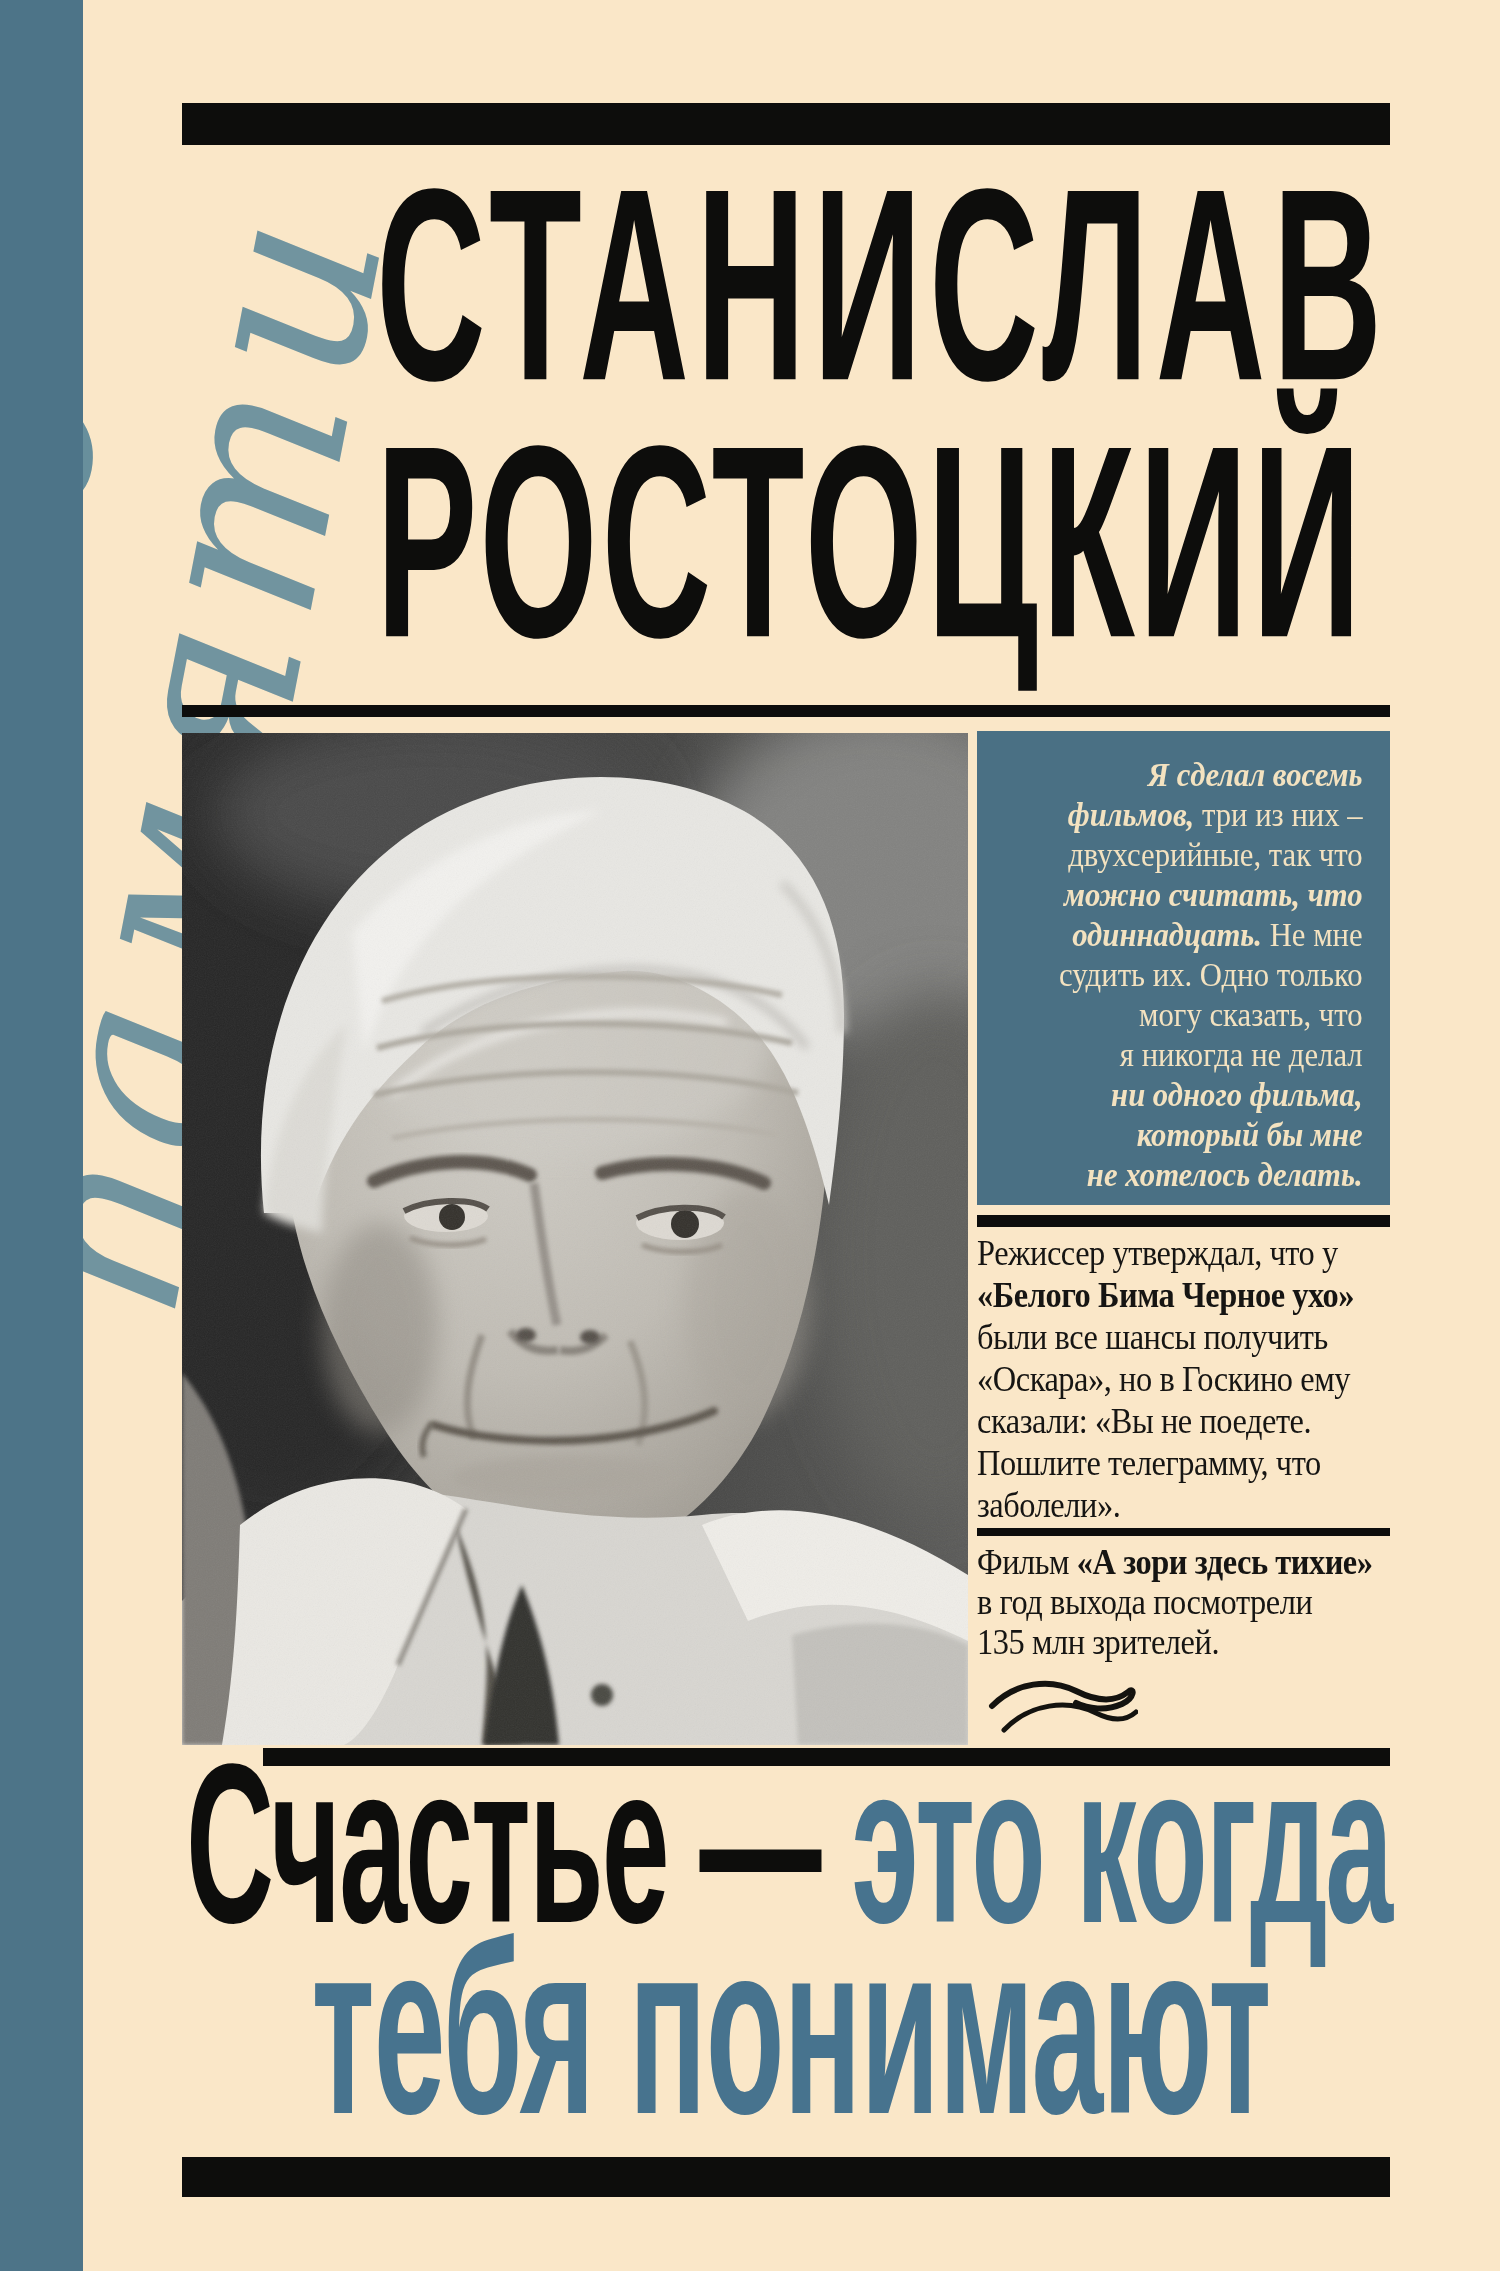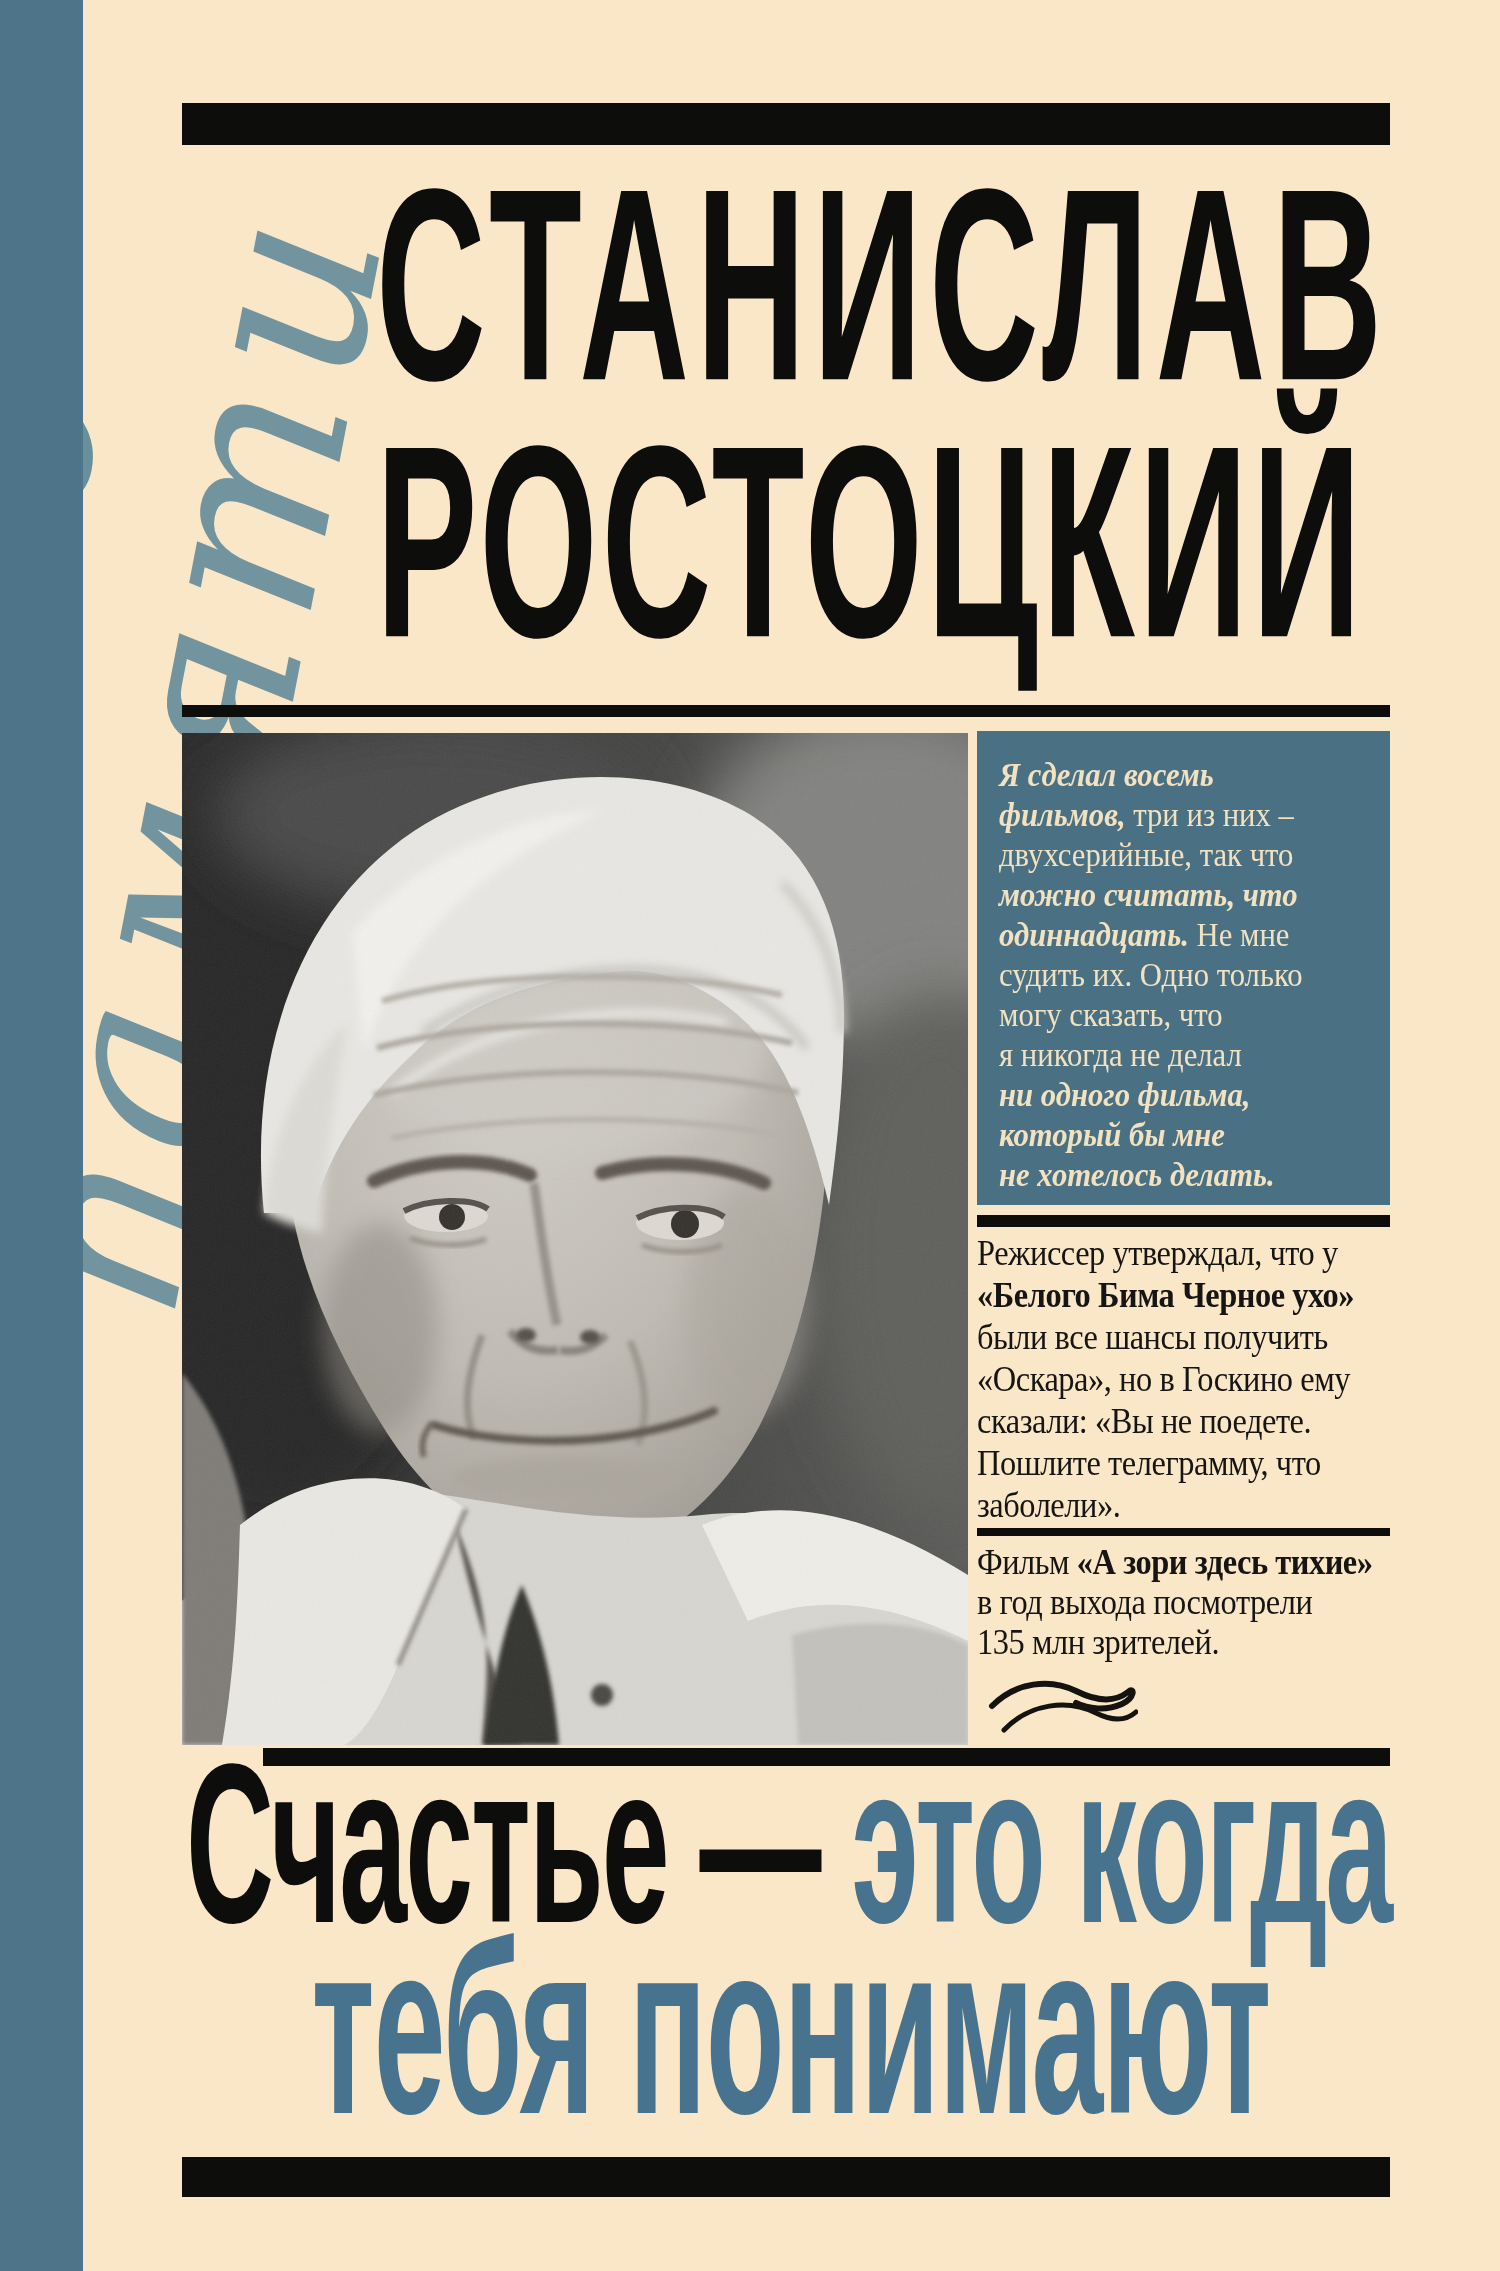--- a/index.html
+++ b/index.html
@@ -40,21 +40,21 @@
   .author.l2{top:404px; letter-spacing:4px;}
   .bigline-a{left:186px; top:1731px; font-size:122px; letter-spacing:-2px; transform:scaleY(1.85);}
   .bigline-a .teal{color:var(--tealTitle);}
   .bigline-b{left:186px; top:1906px; width:1210px; text-align:center; font-size:129px; letter-spacing:-1px; transform:scaleY(1.9); color:var(--tealTitle);}
   
   .photo{position:absolute; left:182px; top:733px; width:786px; height:1012px; z-index:2; background:#3c3c3c;}
   .photo svg{display:block; width:100%; height:100%;}
   
   .quotebox{
     position:absolute; left:977px; top:731px; width:413px; height:474px;
-    background:var(--tealBox); z-index:2; box-sizing:border-box; padding:24px 0 0 22px;
+    background:var(--tealBox); z-index:2; box-sizing:border-box; padding:24px 0 0 22px;text-align:right;
   }
   .qcol{transform:scaleX(.93); transform-origin:0 0;}
   .qline{font-size:33px; line-height:40px; color:var(--quoteText); white-space:nowrap;}
   .qb{font-weight:700; font-style:italic;}
   
   .copy{position:absolute; left:977px; z-index:2; transform:scaleX(.9); transform-origin:0 0; color:#161513;}
   .copy .line{font-size:36px; line-height:42px; white-space:nowrap; letter-spacing:-.5px;}
   .para1{top:1232px;}
   .para2{top:1542px;}
   .para2 .line{line-height:40px;}

